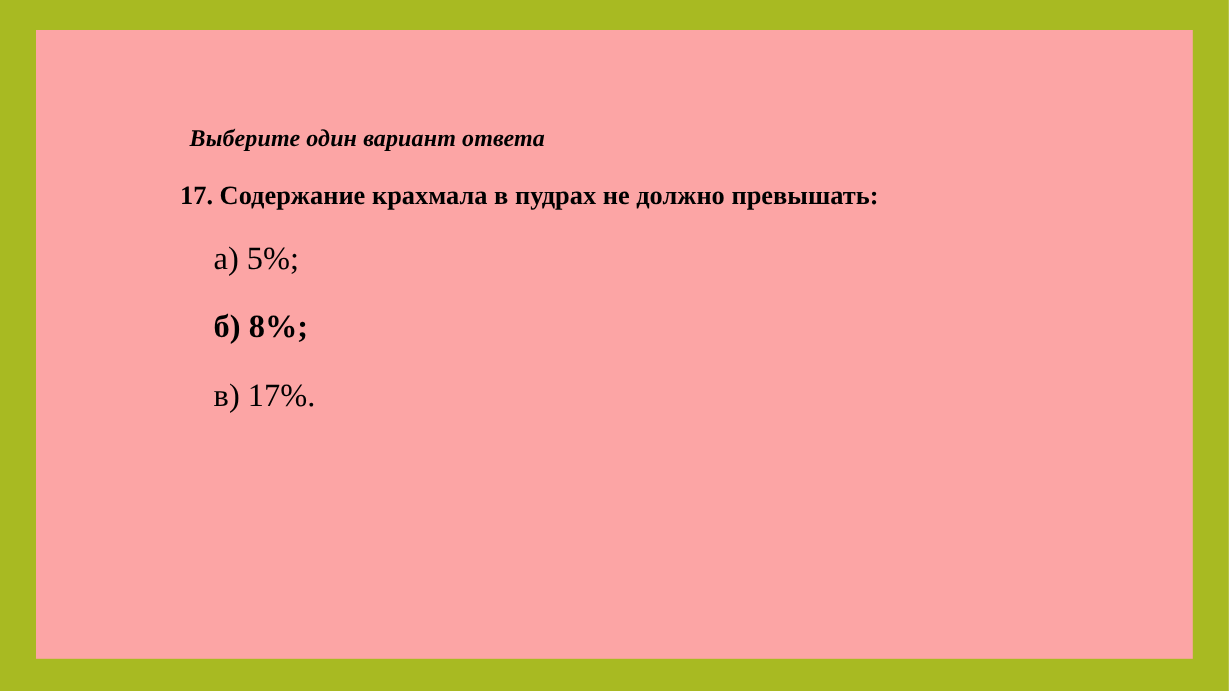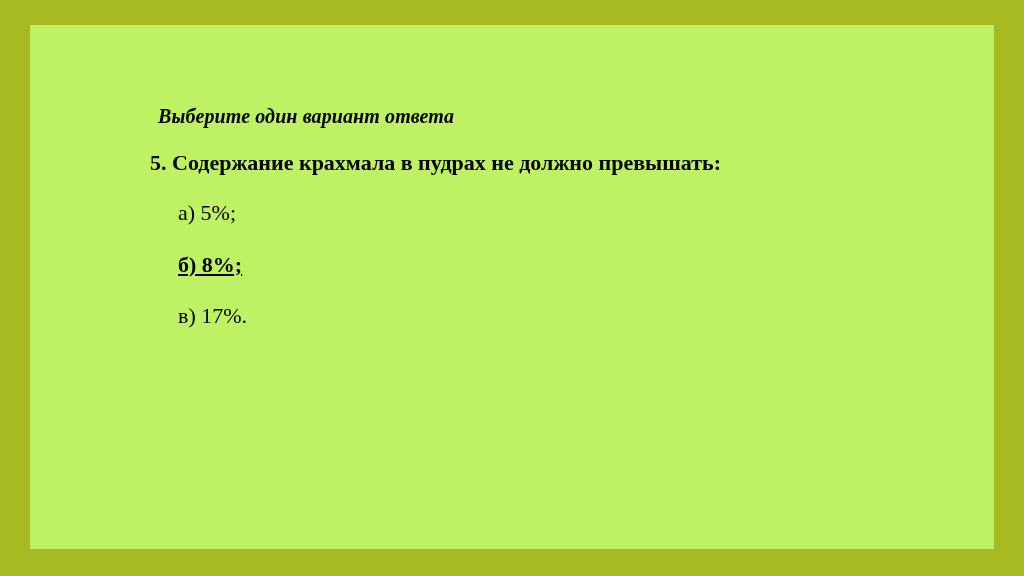--- a/index.html
+++ b/index.html
@@ -22,21 +22,21 @@
     display: flex;
     align-items: stretch;
     justify-content: stretch;
   }
   .slide-inner {
     position: absolute;
     left: 30px;
     top: 25px;
     right: 30px;
     bottom: 27px;
-    background: #bef264;
+    background: #fca5a5;
     box-sizing: border-box;
   }
   .content {
     position: absolute;
     left: 120px;
     top: 80px;
     right: 40px;
   }
   .instruction {
     font-style: italic;
@@ -52,38 +52,37 @@
     color: #000000;
     margin: 0 0 24px 0;
     line-height: 1.2;
   }
   .options {
     margin: 0;
     padding: 0;
     list-style: none;
   }
   .option {
-    font-size: 22px;
+    font-size: 27px;
     color: #000000;
     margin: 0 0 26px 28px;
     line-height: 1.15;
   }
   .option.correct {
     font-weight: bold;
-    text-decoration: underline;
   }
 </style>
 </head>
 <body>
 
 <div class="slide">
   <div class="slide-inner">
     <div class="content">
       <p class="instruction">Выберите один вариант ответа</p>
-      <p class="question">5. Содержание крахмала в пудрах не должно превышать:</p>
+      <p class="question">17. Содержание крахмала в пудрах не должно превышать:</p>
       <ul class="options">
         <li class="option">а) 5%;</li>
         <li class="option correct">б) 8%;</li>
         <li class="option">в) 17%.</li>
       </ul>
     </div>
   </div>
 </div>
 
 </body></html>

